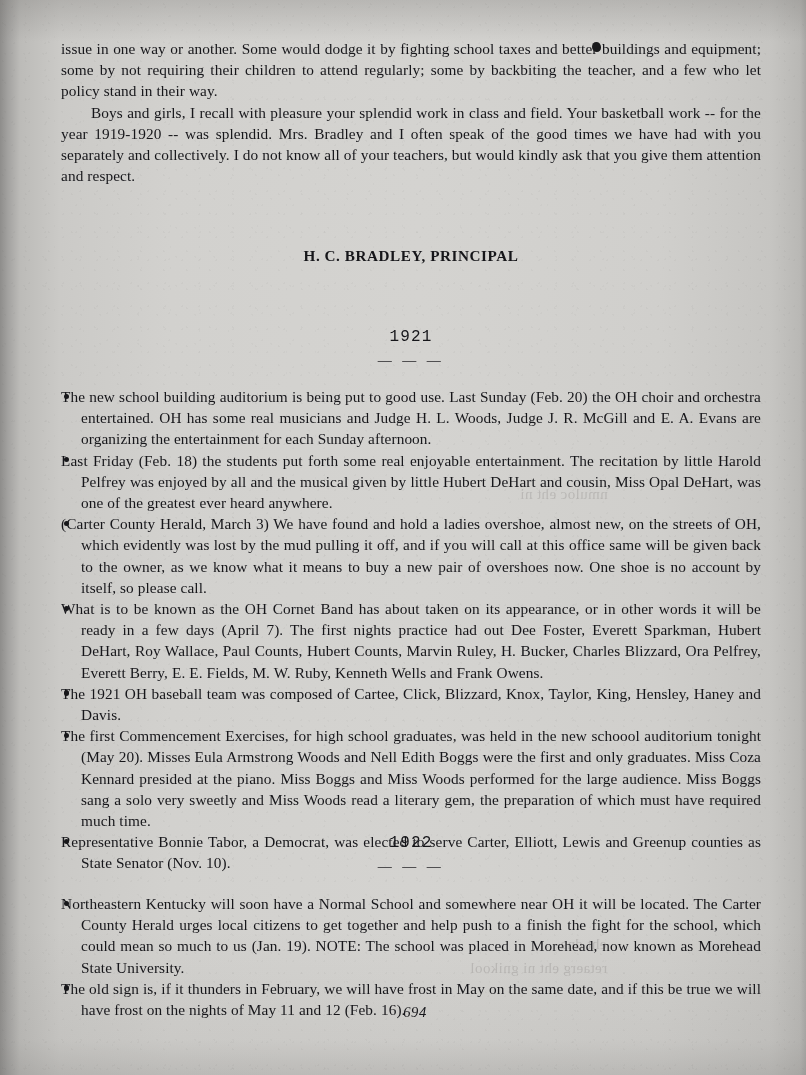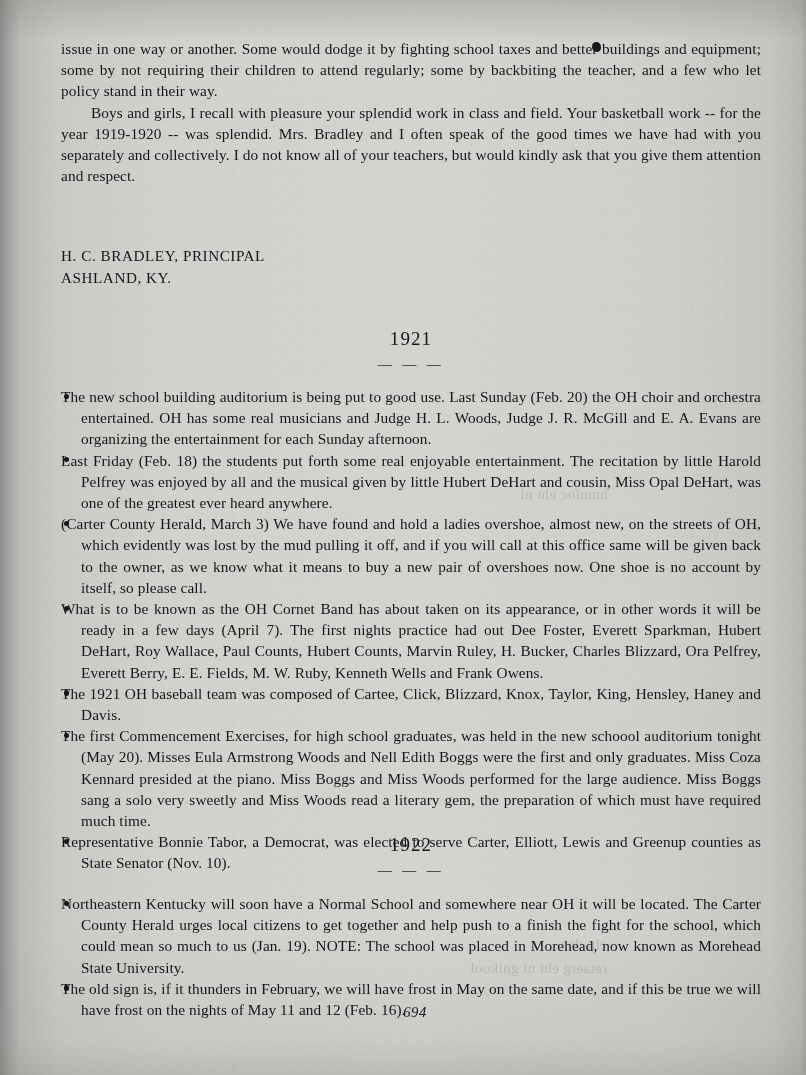--- a/index.html
+++ b/index.html
@@ -83,36 +83,38 @@
     top: 38px;
     left: 0;
     width: 700px;
   }
 
   .signature {
     position: absolute;
     top: 245px;
     left: 0;
     width: 700px;
-    text-align: left;
+    text-align: center;
     font-size: 15.2px;
     line-height: 21.5px;
     letter-spacing: .55px;
+    font-weight: bold;
   }
   .signature div { white-space: nowrap; }
 
   .year-block {
     position: absolute;
     left: 0;
     width: 700px;
     text-align: center;
   }
   .year-block .year {
-    font-size: 19px;
+    font-size: 16px;
     letter-spacing: 1.1px;
+    font-family: Liberation Mono, monospace;
   }
   .year-block .rule {
     margin-top: 7px;
     font-size: 14px;
     letter-spacing: 3.5px;
     color: #1b1b1e;
   }
   #year-1921-block { top: 328px; }
   #year-1922-block { top: 834px; }
 
@@ -199,21 +201,20 @@
 
   <div class="content">
 
     <div class="letter">
       <p class="body first">issue in one way or another.   Some would dodge it by fighting school taxes and better buildings and equipment; some by not requiring their children to attend regularly; some by backbiting the teacher, and a few who let policy stand in  their way.</p>
       <p class="body">Boys and girls, I recall with pleasure your splendid work in class and field.   Your basketball work -- for the year 1919-1920 -- was splendid.   Mrs. Bradley and I often speak of the good times we have had with you separately and collectively.   I do not know all of your teachers, but would kindly ask that you give them attention and respect.</p>
     </div>
 
     <div class="signature">
       <div>H. C. BRADLEY, PRINCIPAL</div>
-      <div>ASHLAND, KY.</div>
     </div>
 
     <div class="year-block" id="year-1921-block">
       <div class="year">1921</div>
       <div class="rule">— — —</div>
     </div>
 
     <ul class="entries" id="entries-1921">
       <li>
           <span class="bullet"></span>

